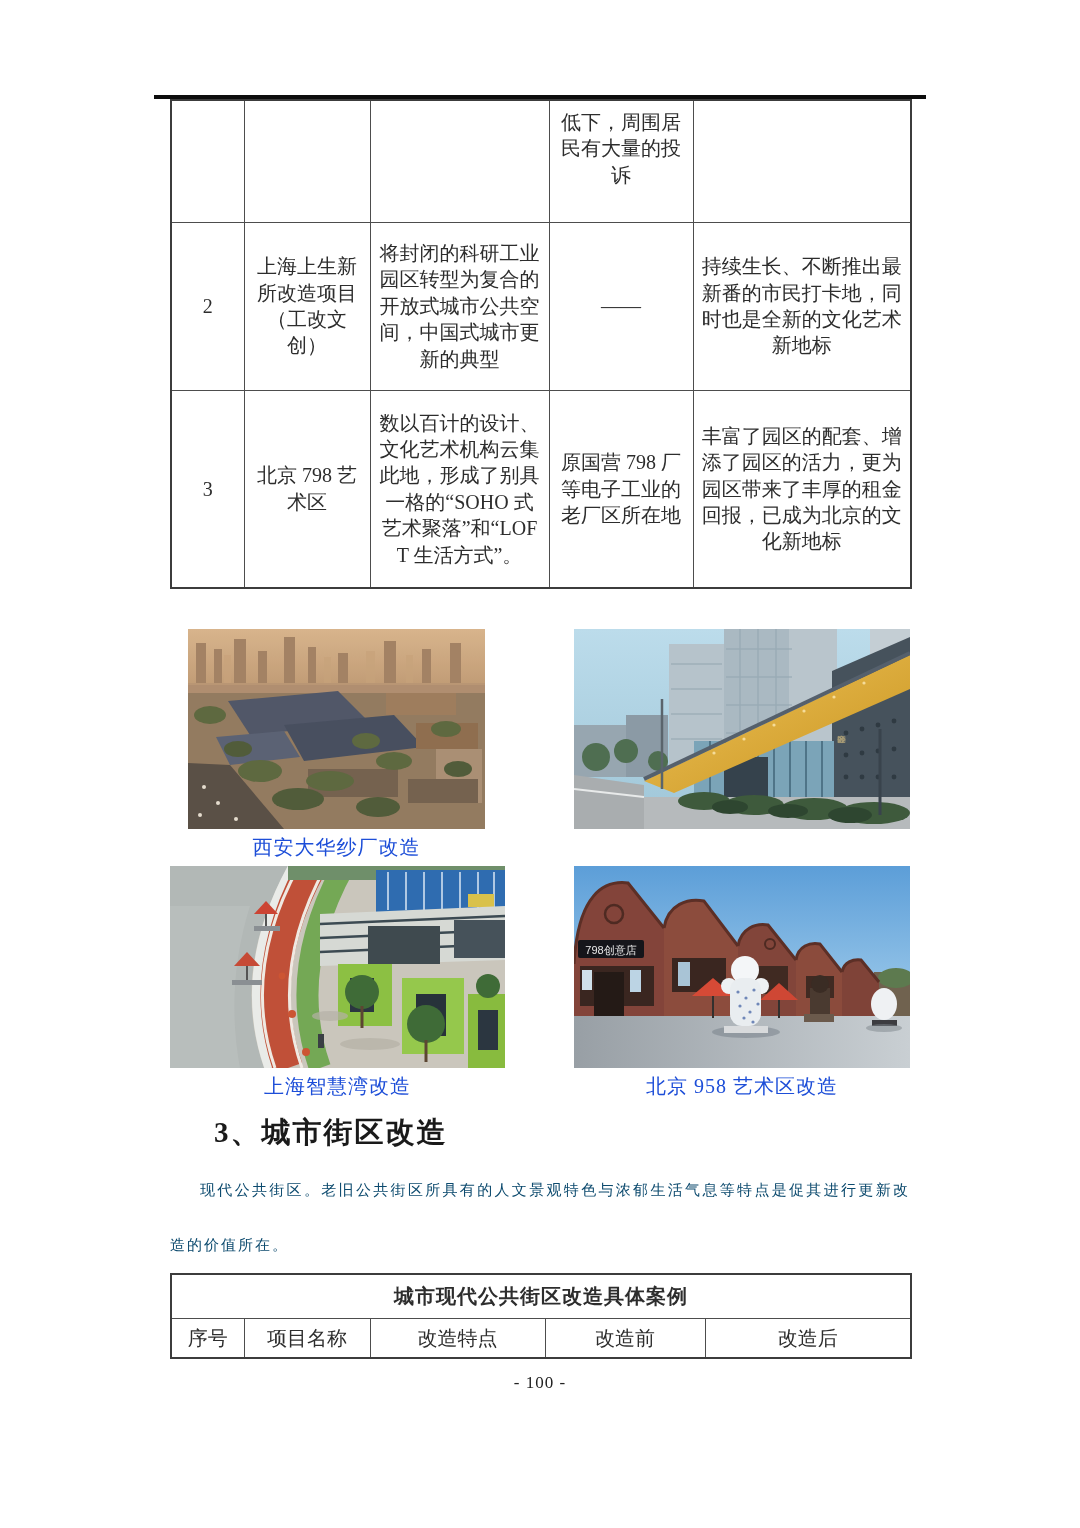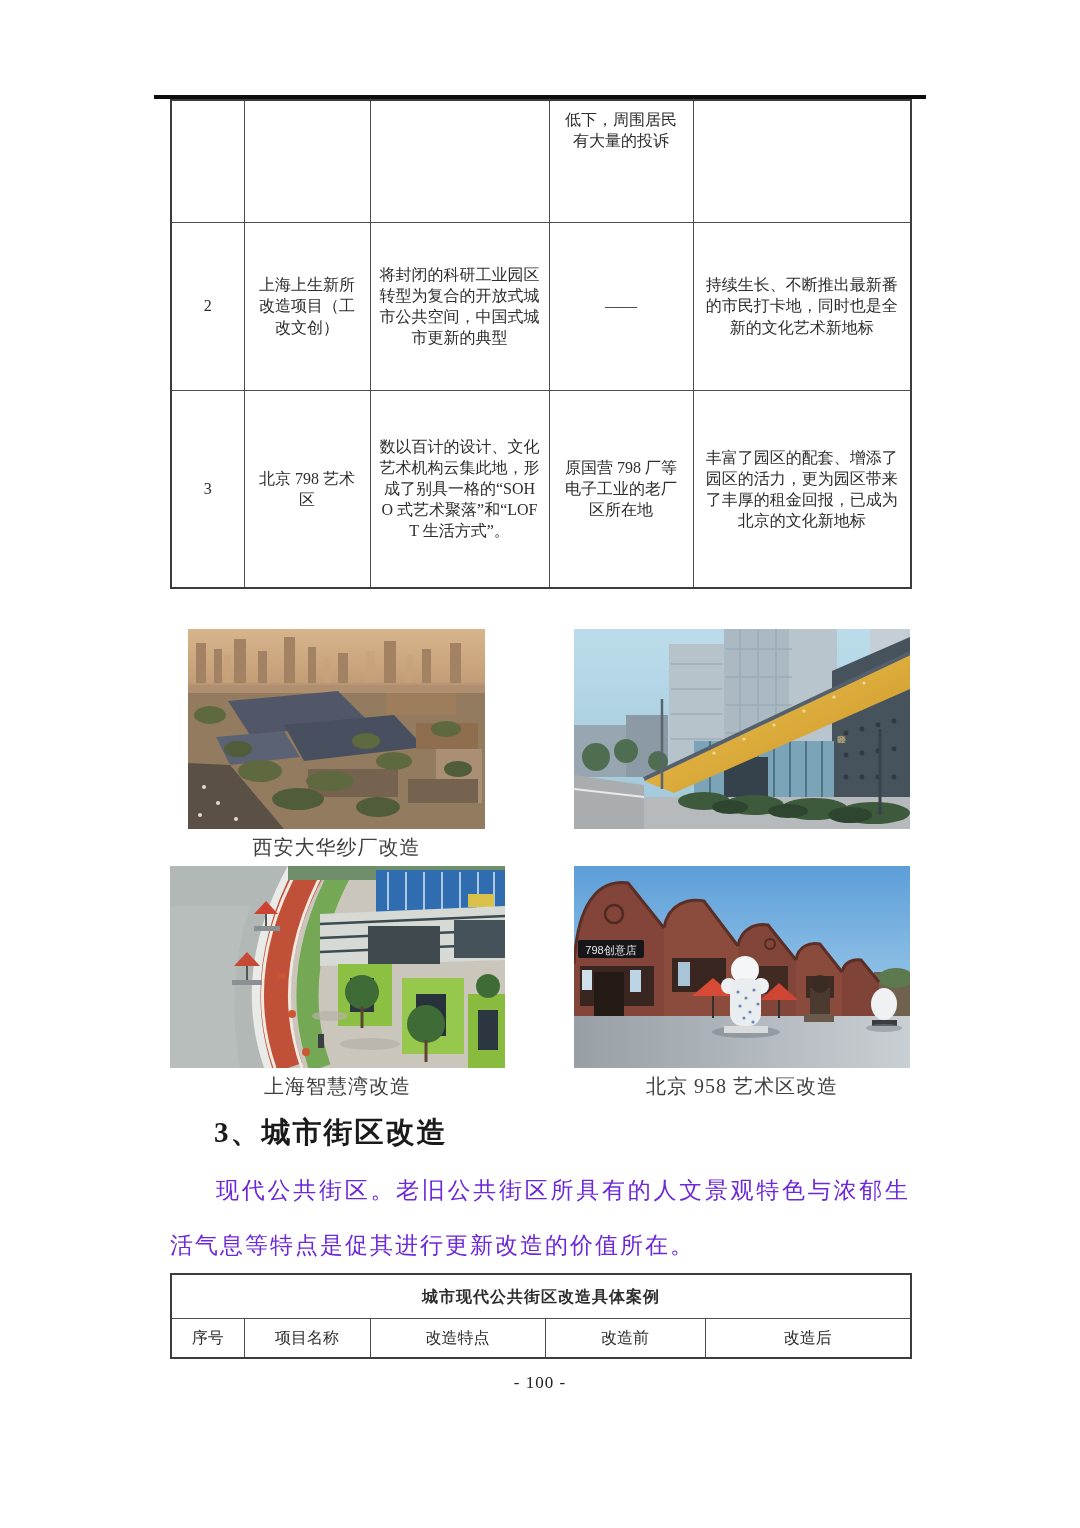--- a/index.html
+++ b/index.html
@@ -23,21 +23,21 @@
   table.case {
     border-collapse: collapse;
     table-layout: fixed;
     width: 740px;
     margin: 0 auto;
   }
   table.case td, table.case th {
     border: 1px solid #4d4d4d;
     text-align: center;
     vertical-align: middle;
-    font-size: 16px;
+    font-size: 20px;
     line-height: 1.32;
     padding: 6px 8px;
     font-weight: normal;
     word-break: break-all;
   }
   table.case { border: 2px solid #3c3c3c; }
   .t1 { margin-top: 31px; }
   .t1 .row-cont td { vertical-align: top; padding-top: 8px; height: 122px; }
   .t1 .row-2 td { height: 168px; }
   .t1 .row-3 td { height: 198px; margin-left: 42px; }
@@ -52,40 +52,40 @@
   .g-row2 { margin-top: 6px; }
   .g-cell { display: flex; flex-direction: column; align-items: center; }
   .g-cell.offset { margin-left: 18px; }
   .photo { display: block; }
   .photo svg { display: block; }
   .caption {
     margin-top: 5px;
     font-size: 20px;
     line-height: 26px;
     letter-spacing: 1px;
-    color: #404040;
+    color: #1d4ed8;
     text-align: center;
   }
 
   
   .sec-heading {
     margin: 14px 0 0 44px;
     font-size: 29px;
     font-weight: bold;
     letter-spacing: 2px;
     color: #1a1a1a;
   }
   .body-para {
     margin-top: 10px;
-    font-size: 23px;
+    font-size: 15px;
     line-height: 55px;
     letter-spacing: 2px;
     text-align: justify;
     text-indent: 2em;
-    color: #6d28d9;
+    color: #0c4a6e;
   }
 
   .page-number {
     margin-top: 14px;
     text-align: center;
     font-size: 17px;
     letter-spacing: 1px;
     color: #222222;
   }
 </style>

